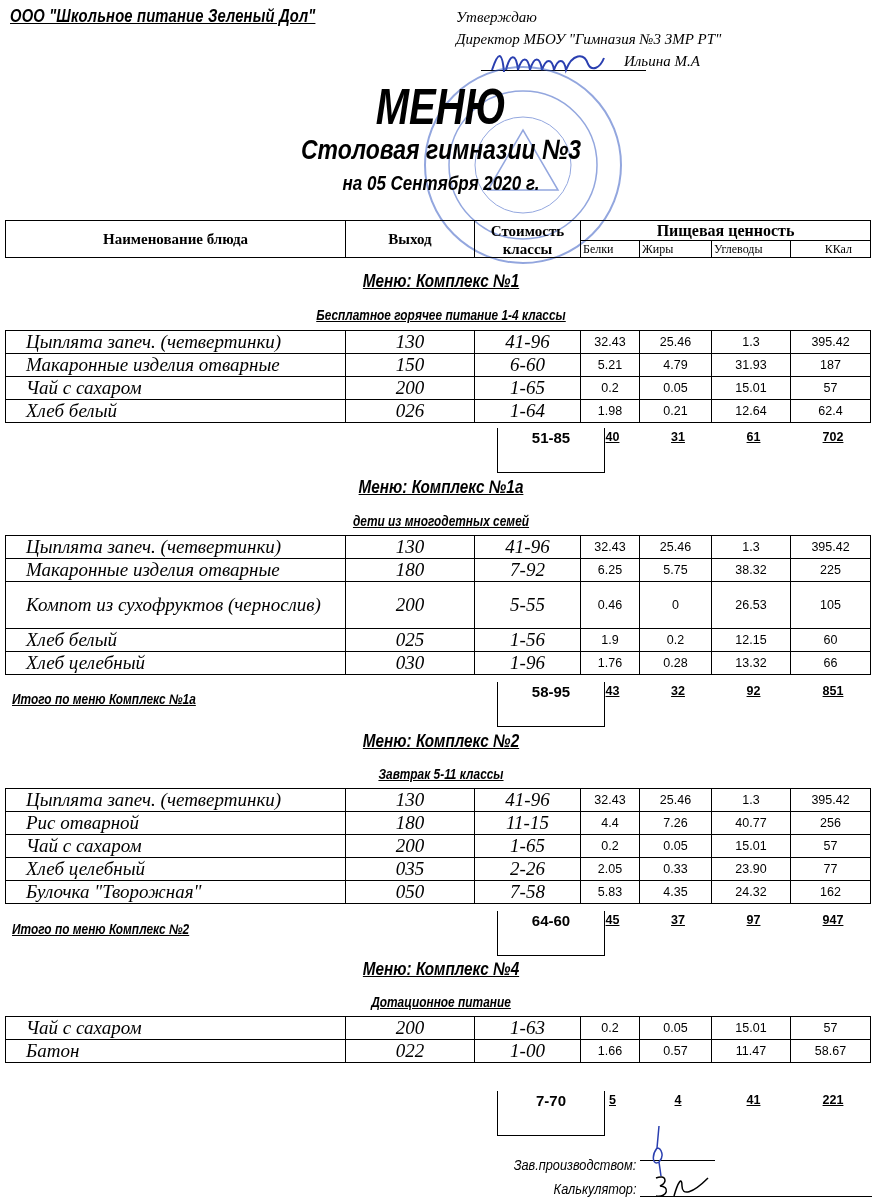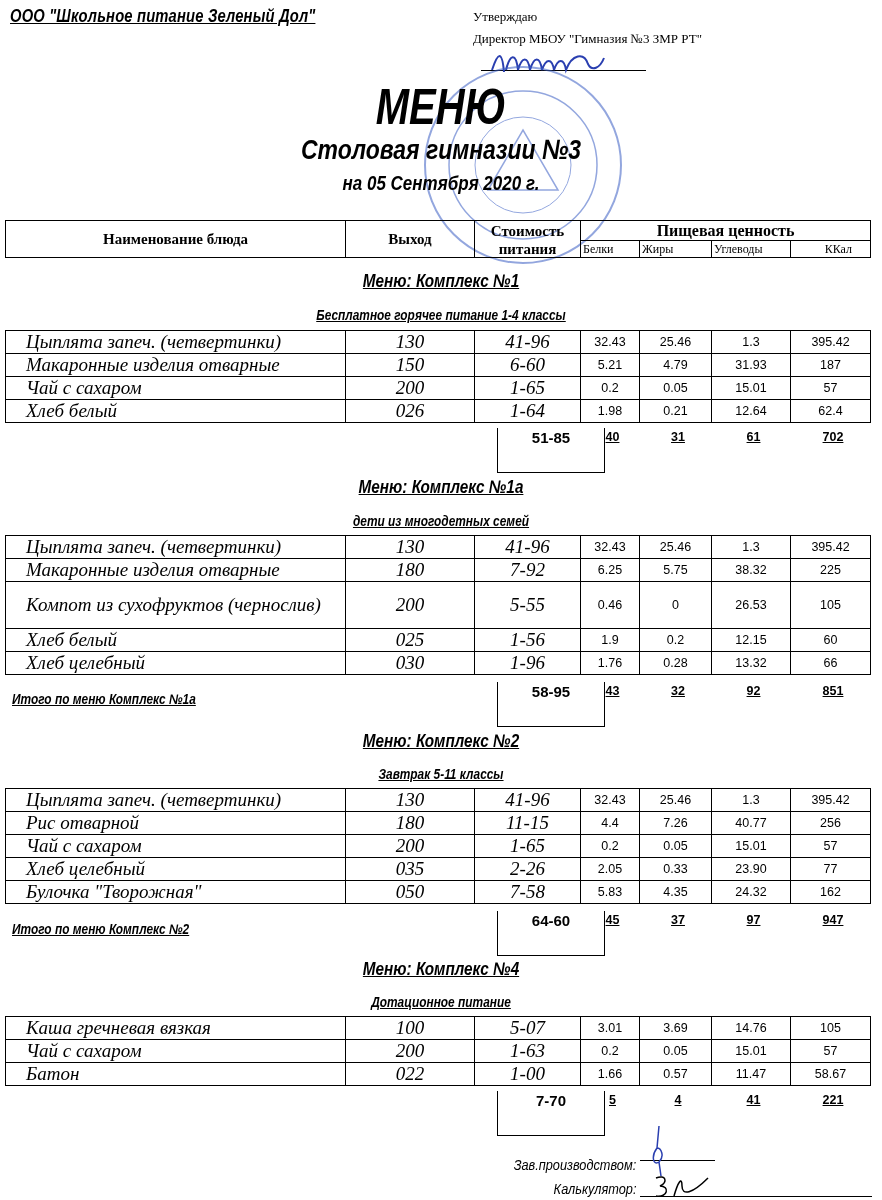--- a/index.html
+++ b/index.html
@@ -1,21 +1,21 @@
 <!DOCTYPE html>
 <html><head>
 <meta charset="utf-8">
 <style>
   html, body { margin: 0; padding: 0; background: #fff; }
   body { width: 882px; height: 1200px; position: relative; overflow: hidden; color: #000;
          font-family: "Liberation Serif", serif; }
   .abs { position: absolute; }
   .org { left: 10px; top: 6px; font-size: 18px; font-style: italic; font-weight: bold; text-decoration: underline;
          font-family: "Liberation Sans", sans-serif; transform: scaleX(0.82); transform-origin: left top; letter-spacing: 0.2px; }
-  .approve { left: 473px; top: 6px; font-size: 13px; line-height: 22px; }
+  .approve { left: 456px; top: 6px; font-size: 15px; font-style: italic; line-height: 22px; }
   .approve .l3 { padding-left: 168px; }
   .sigline { left: 481px; top: 70px; width: 165px; border-top: 1.5px solid #000; }
   .sig1 { left: 488px; top: 44px; width: 120px; height: 34px; }
   .stamp { left: 418px; top: 60px; width: 210px; height: 210px; opacity: 0.55; }
   .title { left: 0; width: 882px; text-align: center; font-weight: bold; font-style: italic; }
   .t1 { top: 78px; font-size: 50px; font-family: "Liberation Sans", sans-serif; transform: scaleX(0.8); }
   .t2 { top: 134px; font-size: 28px; font-family: "Liberation Sans", sans-serif; transform: scaleX(0.82); }
   .t3 { top: 172px; font-size: 20px; font-family: "Liberation Sans", sans-serif; transform: scaleX(0.85); }
 
   table.grid { border-collapse: collapse; position: absolute; left: 5px; width: 865px; table-layout: fixed; }
@@ -48,20 +48,21 @@
   .fline { border-top: 1.5px solid #000; }
 </style>
 </head>
 <body>
 
 <div class="abs org">ООО "Школьное питание Зеленый Дол"</div>
 
 <div class="abs approve">
   <div>Утверждаю</div>
   <div>Директор МБОУ "Гимназия №3 ЗМР РТ"</div>
+  <div class="l3">Ильина М.А</div>
 </div>
 <div class="abs sigline"></div>
 <svg class="abs sig1" viewBox="0 0 120 34">
   <path d="M4 26 C10 8, 14 6, 16 28 M18 26 C22 10, 28 8, 30 26 C34 12, 40 12, 42 26 C46 12,52 12,54 26 C58 14,64 14,66 26 C70 14,76 14,78 26 C84 10,96 8,100 20 C104 28,112 24,116 14" fill="none" stroke="#2a3fb0" stroke-width="2"></path>
 </svg>
 <svg class="abs stamp" viewBox="0 0 210 210">
   <circle cx="105" cy="105" r="98" fill="none" stroke="#3b5fc4" stroke-width="2"></circle>
   <circle cx="105" cy="105" r="74" fill="none" stroke="#3b5fc4" stroke-width="1.5"></circle>
   <circle cx="105" cy="105" r="48" fill="none" stroke="#3b5fc4" stroke-width="1"></circle>
   <path d="M70 130 L105 70 L140 130 Z" fill="none" stroke="#3b5fc4" stroke-width="1.5"></path>
@@ -82,21 +83,21 @@
       <col style="width:80px">
     </colgroup>
   <tbody>
       <tr style="height:20px">
     <th rowspan="2">Наименование блюда</th>
     <th rowspan="2">Выход</th>
     <th style="border-bottom:none; line-height:18px">Стоимость</th>
     <th colspan="4" style="font-size:16px">Пищевая ценность</th>
   </tr>
   <tr style="height:17px">
-    <th style="border-top:none; line-height:16px">питания</th>
+    <th style="border-top:none; line-height:16px">классы</th>
     <th class="sub">Белки</th>
     <th class="sub">Жиры</th>
     <th class="sub">Углеводы</th>
     <th class="sub r">ККал</th>
   </tr>
 </tbody>
   </table>
 
 <div class="abs sec-title" style="top:271px">Меню: Комплекс №1</div>
 <div class="abs sec-sub" style="top:307px">Бесплатное горячее питание 1-4 классы</div>
@@ -307,29 +308,20 @@
   <colgroup>
       <col style="width:340px">
       <col style="width:129px">
       <col style="width:106px">
       <col style="width:59px">
       <col style="width:72px">
       <col style="width:79px">
       <col style="width:80px">
     </colgroup>
   <tbody>
-      <tr class="row">
-    <td class="name">Каша гречневая вязкая</td>
-    <td class="c">100</td>
-    <td class="c">5-07</td>
-    <td class="num">3.01</td>
-    <td class="num">3.69</td>
-    <td class="num">14.76</td>
-    <td class="num">105</td>
-  </tr>
   <tr class="row">
     <td class="name">Чай с сахаром</td>
     <td class="c">200</td>
     <td class="c">1-63</td>
     <td class="num">0.2</td>
     <td class="num">0.05</td>
     <td class="num">15.01</td>
     <td class="num">57</td>
   </tr>
   <tr class="row">

